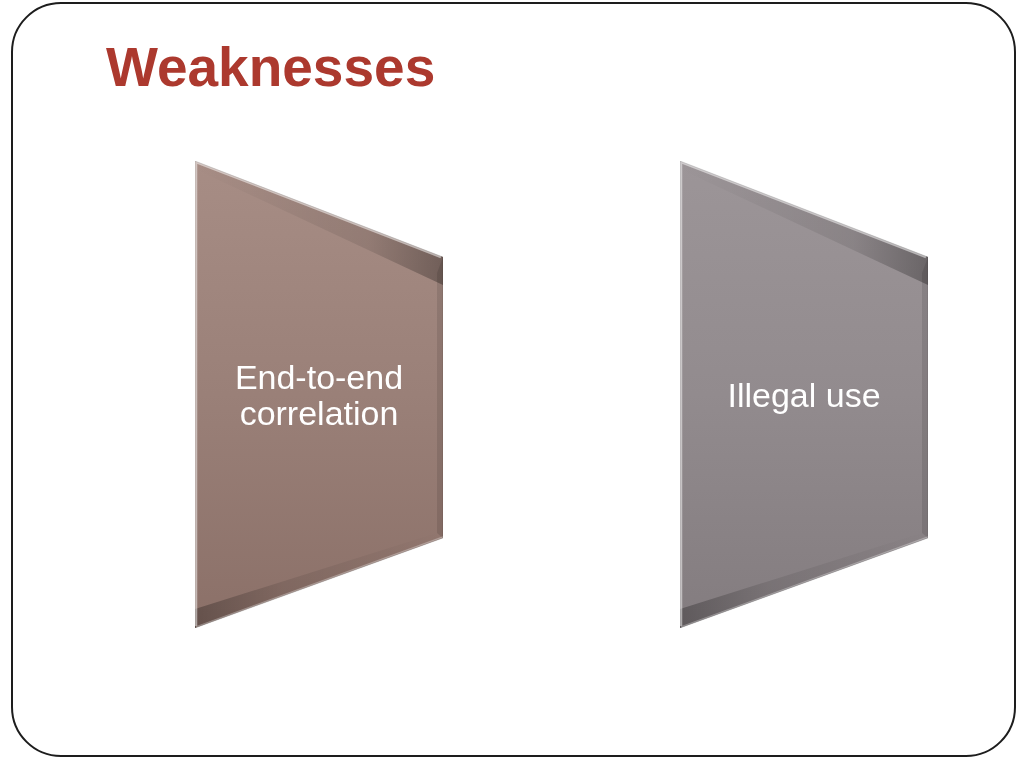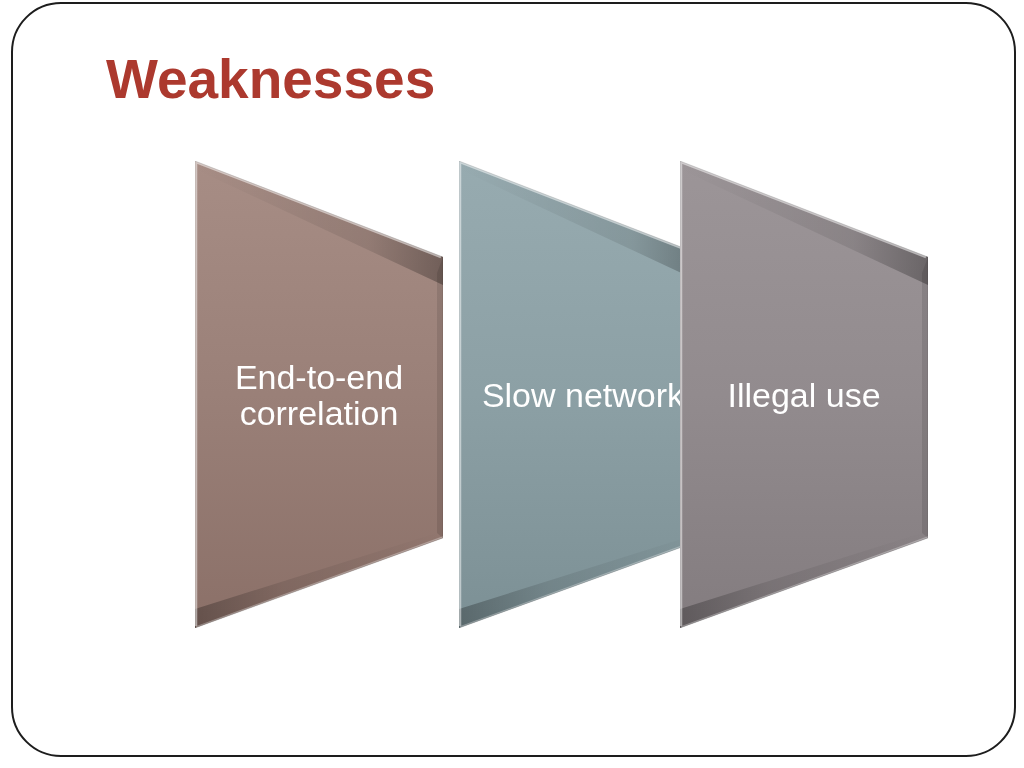--- a/index.html
+++ b/index.html
@@ -22,21 +22,21 @@
     width: 1005px;
     height: 755px;
     box-sizing: border-box;
     border: 2px solid #1d1d1d;
     border-radius: 50px;
     background: #ffffff;
   }
   .title {
     position: absolute;
     left: 106px;
-    top: 52px;
+    top: 40px;
     margin: 0;
     font-size: 55px;
     line-height: 55px;
     font-weight: bold;
     color: #ac392e;
     letter-spacing: 0px;
   }
   .panels {
     position: absolute;
     left: 0;
@@ -120,32 +120,20 @@
         <polygon points="0,448 248,370 248,377 0,467" fill="url(#bottomShade)"></polygon>
         <polygon points="248,96 248,377 242,372 242,112" fill="#000000" fill-opacity="0.10"></polygon>
         <path d="M1,465 L1,1 L246,96" fill="none" stroke="#ffffff" stroke-opacity="0.5" stroke-width="2.5"></path>
         <path d="M1,466 L248,376" fill="none" stroke="#ffffff" stroke-opacity="0.3" stroke-width="1.5"></path>
         <polygon points="0,0 248,96 248,377 0,467" fill="none" stroke="#000000" stroke-opacity="0.12" stroke-width="1"></polygon>
       </svg>
       <div class="panel-label">End-to-end
 correlation</div>
     </div>
 
-    <div class="panel panel-2">
-      <svg width="248" height="467" viewBox="0 0 248 467">
-        <polygon points="0,0 248,96 248,377 0,467" fill="url(#fill2)"></polygon>
-        <polygon points="0,0 248,96 248,124 0,8" fill="url(#topShade)"></polygon>
-        <polygon points="0,448 248,370 248,377 0,467" fill="url(#bottomShade)"></polygon>
-        <polygon points="248,96 248,377 242,372 242,112" fill="#000000" fill-opacity="0.10"></polygon>
-        <path d="M1,465 L1,1 L246,96" fill="none" stroke="#ffffff" stroke-opacity="0.5" stroke-width="2.5"></path>
-        <path d="M1,466 L248,376" fill="none" stroke="#ffffff" stroke-opacity="0.3" stroke-width="1.5"></path>
-        <polygon points="0,0 248,96 248,377 0,467" fill="none" stroke="#000000" stroke-opacity="0.12" stroke-width="1"></polygon>
-      </svg>
-      <div class="panel-label">Slow network</div>
-    </div>
 
     <div class="panel panel-3">
       <svg width="248" height="467" viewBox="0 0 248 467">
         <polygon points="0,0 248,96 248,377 0,467" fill="url(#fill3)"></polygon>
         <polygon points="0,0 248,96 248,124 0,8" fill="url(#topShade)"></polygon>
         <polygon points="0,448 248,370 248,377 0,467" fill="url(#bottomShade)"></polygon>
         <polygon points="248,96 248,377 242,372 242,112" fill="#000000" fill-opacity="0.10"></polygon>
         <path d="M1,465 L1,1 L246,96" fill="none" stroke="#ffffff" stroke-opacity="0.5" stroke-width="2.5"></path>
         <path d="M1,466 L248,376" fill="none" stroke="#ffffff" stroke-opacity="0.3" stroke-width="1.5"></path>
         <polygon points="0,0 248,96 248,377 0,467" fill="none" stroke="#000000" stroke-opacity="0.12" stroke-width="1"></polygon>

